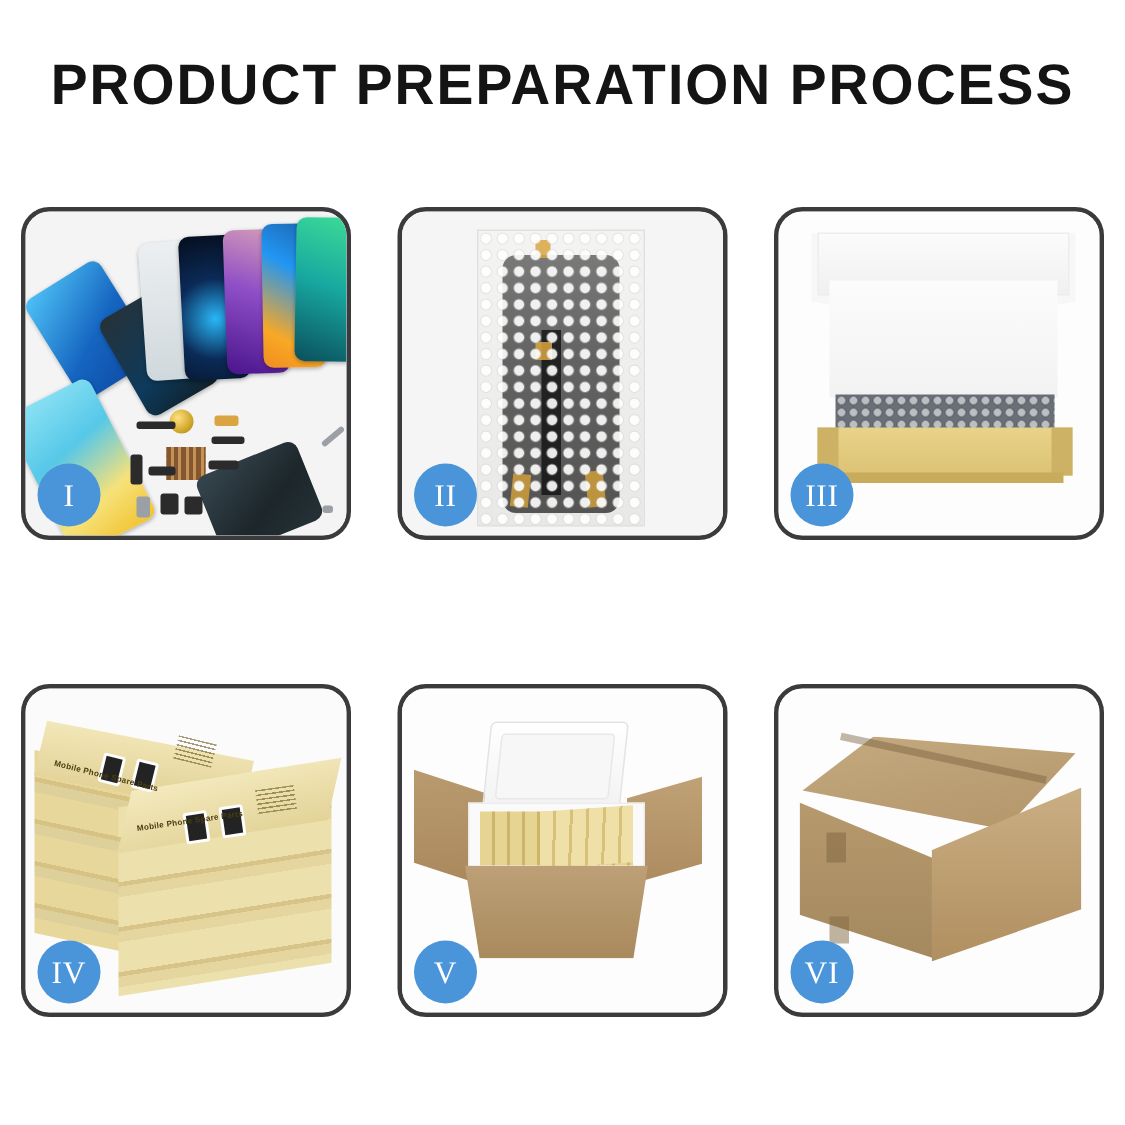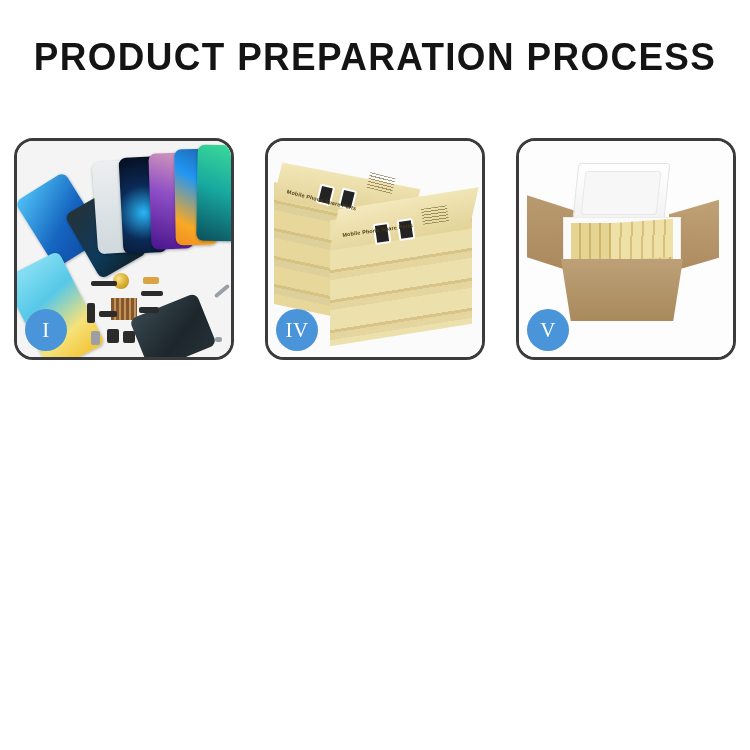--- a/index.html
+++ b/index.html
@@ -361,21 +361,49 @@
       <div class="prt flex" style="left:122px;top:166px;width:20px;height:6px;"></div>
       <div class="prt lite" style="left:74px;top:190px;width:9px;height:14px;"></div>
       <div class="prt flex" style="left:90px;top:188px;width:12px;height:14px;"></div>
       <div class="prt flex" style="left:106px;top:190px;width:12px;height:12px;"></div>
       <div class="prt lite" style="left:196px;top:148px;width:18px;height:4px;transform:rotate(-40deg);"></div>
       <div class="prt lite" style="left:198px;top:196px;width:7px;height:5px;"></div>
     </div>
     <div class="badge">I</div>
   </div>
 
-
+  <div class="card">
+    <div class="card-photo p2">
+      <div class="bag">
+        <div class="screen"></div>
+        <div class="flexline"></div>
+        <div class="tapeT"></div>
+        <div class="tapeM"></div>
+        <div class="tapeL"></div>
+        <div class="tapeR"></div>
+        <div class="bubbles"></div>
+      </div>
+    </div>
+    <div class="badge">II</div>
+  </div>
+
+  <div class="card">
+    <div class="card-photo p3">
+      <div class="flapL"></div>
+      <div class="flapR"></div>
+      <div class="lidback"></div>
+      <div class="inner"></div>
+      <div class="wrap"></div>
+      <div class="boxfront"></div>
+      <div class="boxlipL"></div>
+      <div class="boxlipR"></div>
+      <div class="boxbase"></div>
+    </div>
+    <div class="badge">III</div>
+  </div>
 
   <div class="card">
     <div class="card-photo p4">
       <div class="stackL"></div>
       <div class="stackR"></div>
       <div class="lidTop"></div>
       <div class="lidTop2"></div>
       <div class="txtblk txtblk1"></div>
       <div class="txtblk txtblk2"></div>
       <div class="scr scr1"></div>
@@ -395,14 +423,25 @@
       <div class="foamlid"></div>
       <div class="foaminner"></div>
       <div class="foambody"></div>
       <div class="kboxes"></div>
       <div class="kboxes2"></div>
       <div class="front"></div>
     </div>
     <div class="badge">V</div>
   </div>
 
+  <div class="card">
+    <div class="card-photo p6">
+      <div class="top"></div>
+      <div class="leftface"></div>
+      <div class="rightface"></div>
+      <div class="seam"></div>
+      <div class="tape1"></div>
+      <div class="tape2"></div>
+    </div>
+    <div class="badge">VI</div>
+  </div>
 
 </div>
 
 </body></html>

